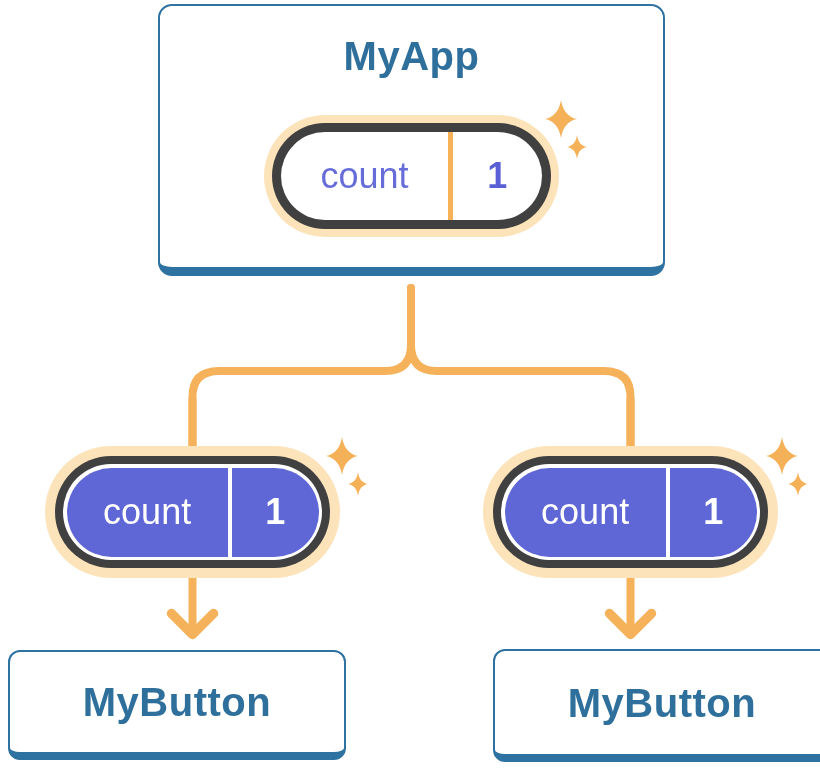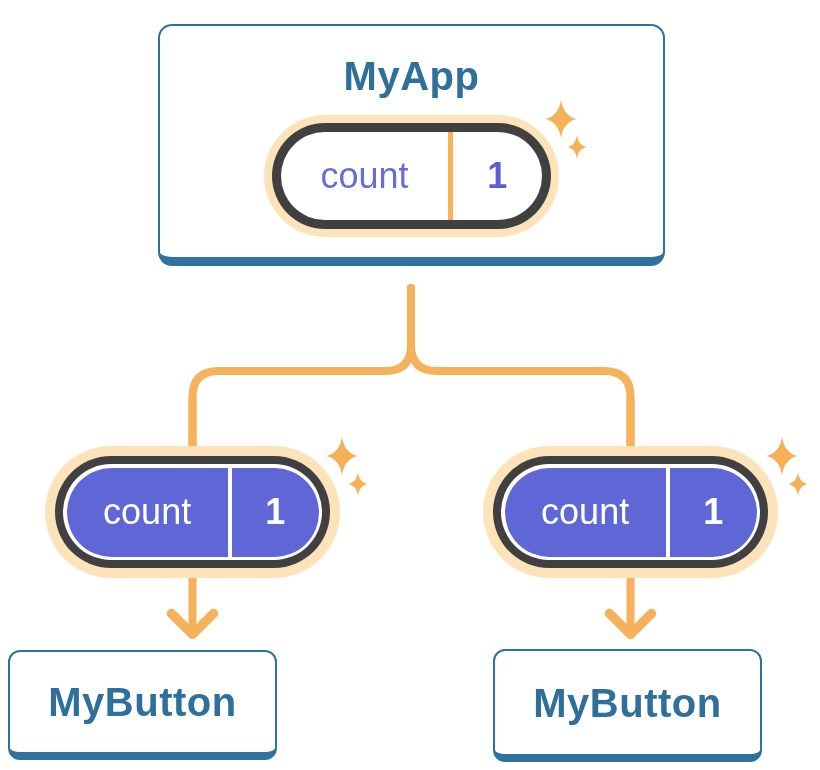--- a/index.html
+++ b/index.html
@@ -9,22 +9,22 @@
   }
   
   .wires{position:absolute;left:0;top:0;width:820px;height:770px;z-index:0;}
   .wire{fill:none;stroke:#f6b25b;stroke-width:8;stroke-linecap:round;}
   .wire.head{stroke-width:9.5;stroke-linejoin:round;}
   
   .node{
     position:absolute;background:#ffffff;box-sizing:border-box;
     border:2.5px solid #2e72a2;border-bottom-width:9px;border-radius:14px;z-index:1;
   }
-  .node.app{left:158px;top:24px;width:507px;height:242px;}
-  .node.btn{width:269px;height:110px;border-bottom-width:8px;border-radius:12px;
+  .node.app{left:158px;top:4px;width:507px;height:272px;}
+  .node.btn{width:338px;height:110px;border-bottom-width:8px;border-radius:12px;
     display:flex;align-items:center;justify-content:center;}
   .node.btn-left{left:8px;top:650px;}
   .node.btn-right{left:493px;top:649px;height:113px;}
   .node-title{
     color:#2e6f9c;font-size:40px;font-weight:600;letter-spacing:.5px;
     text-align:center;line-height:1.1;
   }
   .app .node-title{margin-top:28px;}
   
   .pill{position:absolute;background:#fce3ba;border-radius:999px;box-sizing:border-box;z-index:2;}

